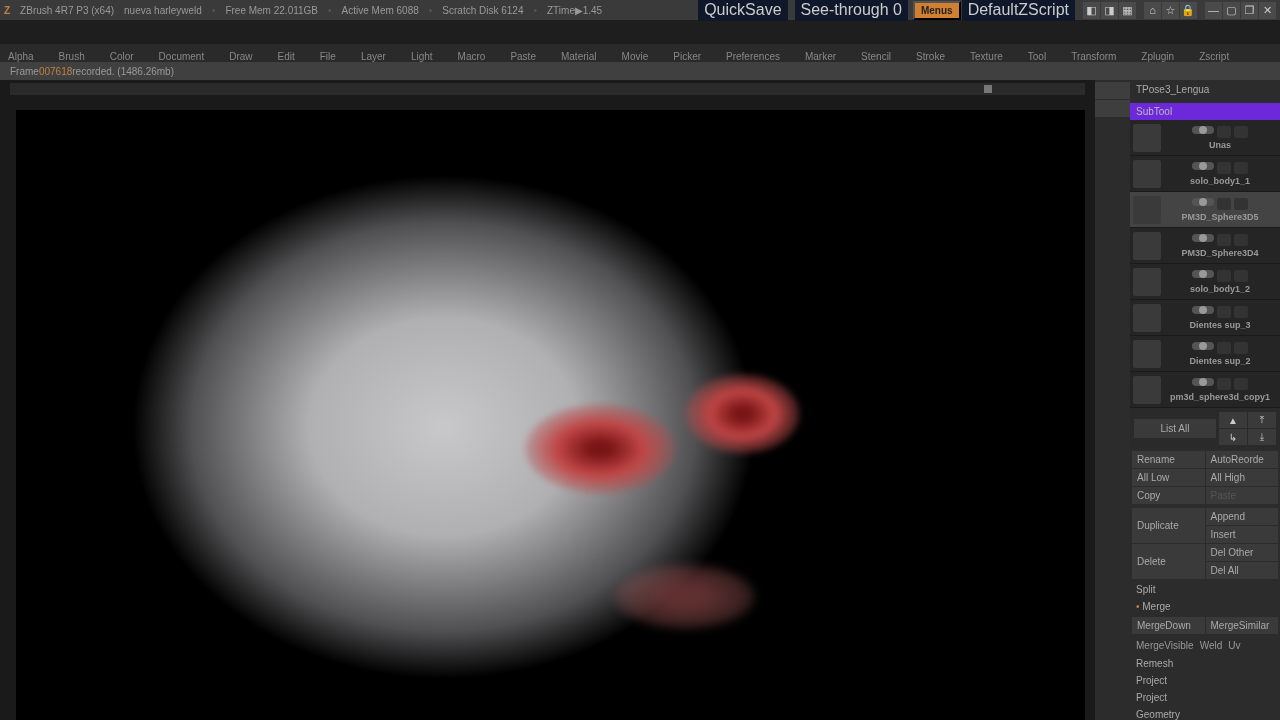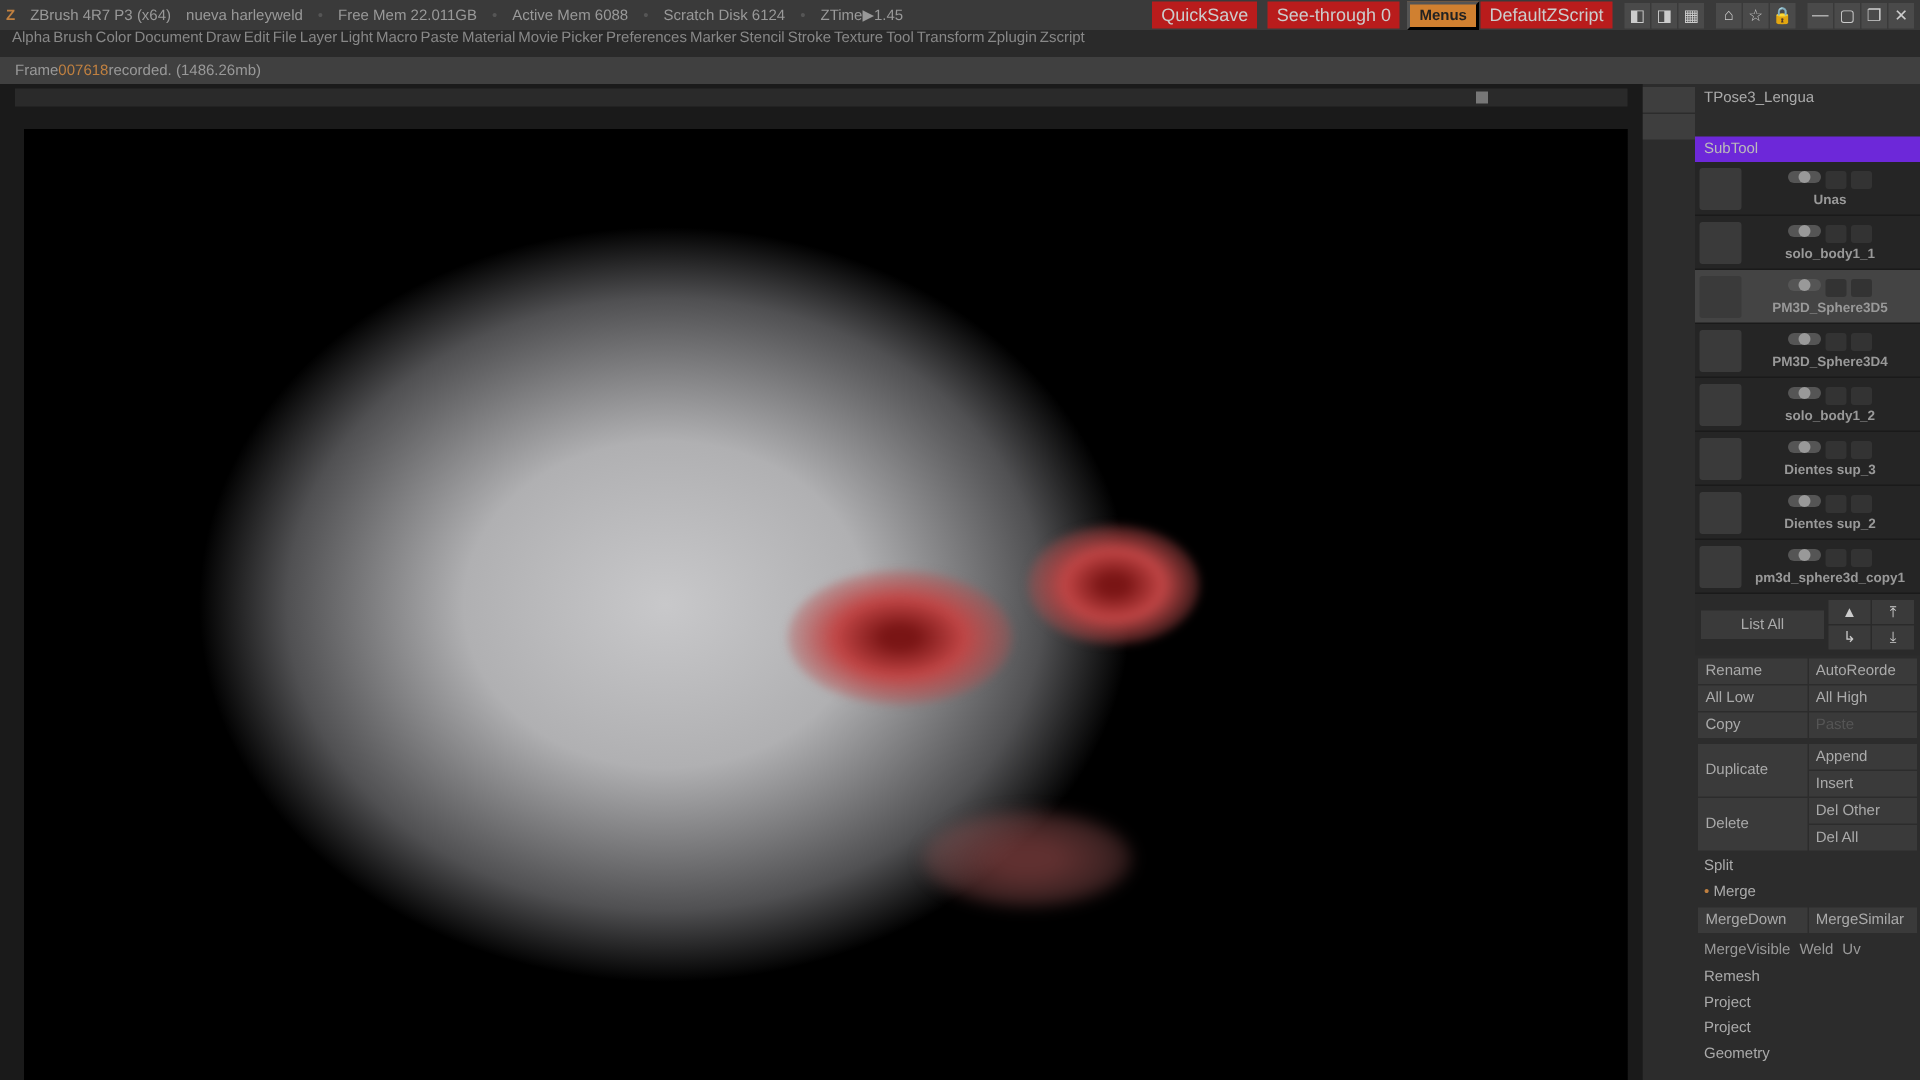--- a/index.html
+++ b/index.html
@@ -1,24 +1,24 @@
 <!DOCTYPE html>
 <html><head>
 <meta charset="utf-8">
 <style>
 * { margin: 0; padding: 0; box-sizing: border-box; font-family: Tahoma, sans-serif; }
 body { background: #1e1e1e; color: #999; font-size: 10px; overflow: hidden; width: 1280px; height: 720px; }
 .titlebar { height: 20px; background: #3a3a3a; display: flex; align-items: center; padding: 0 4px; gap: 8px; }
 .titlebar .left { display: flex; align-items: center; gap: 10px; }
 .titlebar .divider { color: #555; }
 .titlebar .right { margin-left: auto; display: flex; align-items: center; gap: 1px; }
-.btn-small { background: #b91c1c; color: #ccc; padding: 2px 6px; font-size: 12px; border: none; cursor: pointer; }
+.btn-small { background: #0f172a; color: #ccc; padding: 2px 6px; font-size: 16px; border: none; cursor: pointer; }
 .btn-orange { background: #d08030; color: #222; padding: 2px 6px; font-size: 10px; font-weight: bold; }
 .icon-btn { width: 17px; height: 17px; background: #4a4a4a; display: flex; align-items: center; justify-content: center; cursor: pointer; font-size: 11px; color: #ccc; }
-.menubar { height: 18px; background: #2a2a2a; display: flex; align-items: flex-start; padding: 0 8px; gap: 2px; }
+.menubar { height: 18px; background: #2a2a2a; display: flex; align-items: flex-end; padding: 0 8px; gap: 25px; margin-top: 24px; }
 .menubar span { color: #888; cursor: pointer; font-size: 10px; }
 .statusbar { height: 18px; background: #404040; padding: 0 10px; display: flex; align-items: center; }
 .statusbar .frame-num { color: #c08040; }
 .main { display: flex; height: 664px; }
 .viewport-area { flex: 1; background: #1a1a1a; position: relative; }
 .viewport-scroll { height: 12px; background: #2a2a2a; margin: 3px 10px; position: relative; }
 .viewport-scroll::after { content:""; position:absolute; right: 93px; top:2px; width:8px; height:8px; background:#777; }
 .canvas { position: absolute; left: 16px; top: 30px; right: 10px; bottom: 0; background: #000; display:flex; align-items:center; justify-content:center; }
 .canvas-inner { width: 100%; height: 100%; background: radial-gradient(ellipse 420px 340px at 40% 50%, #c8c8ca 0%, #b0b0b2 32%, #505052 60%, #000 74%); position:relative; }
 .head-overlay { position:absolute; left: 28%; top: 18%; width: 440px; height: 470px; }
@@ -129,21 +129,21 @@
       </div>
     </div>
   </div>
 
   <div class="side-icons">
     <div class="side-icon"></div>
     <div class="side-icon"></div>
   </div>
 
   <div class="right-panel">
-    <div style="padding:4px 6px 20px;color:#aaa">TPose3_Lengua</div>
+    <div style="padding:4px 6px 8px;color:#aaa">TPose3_Lengua</div>
     <div class="panel-header">SubTool</div>
     <div class="subtool-list" id="subtool-list">
         <div class="subtool-row">
     <div class="thumb"></div>
     <div class="subtool-info">
       <div style="display:flex;justify-content:center;gap:3px;margin-bottom:2px">
         <div class="toggle-pill"></div>
         <div class="vis-icon"></div>
         <div class="vis-icon"></div>
       </div>

